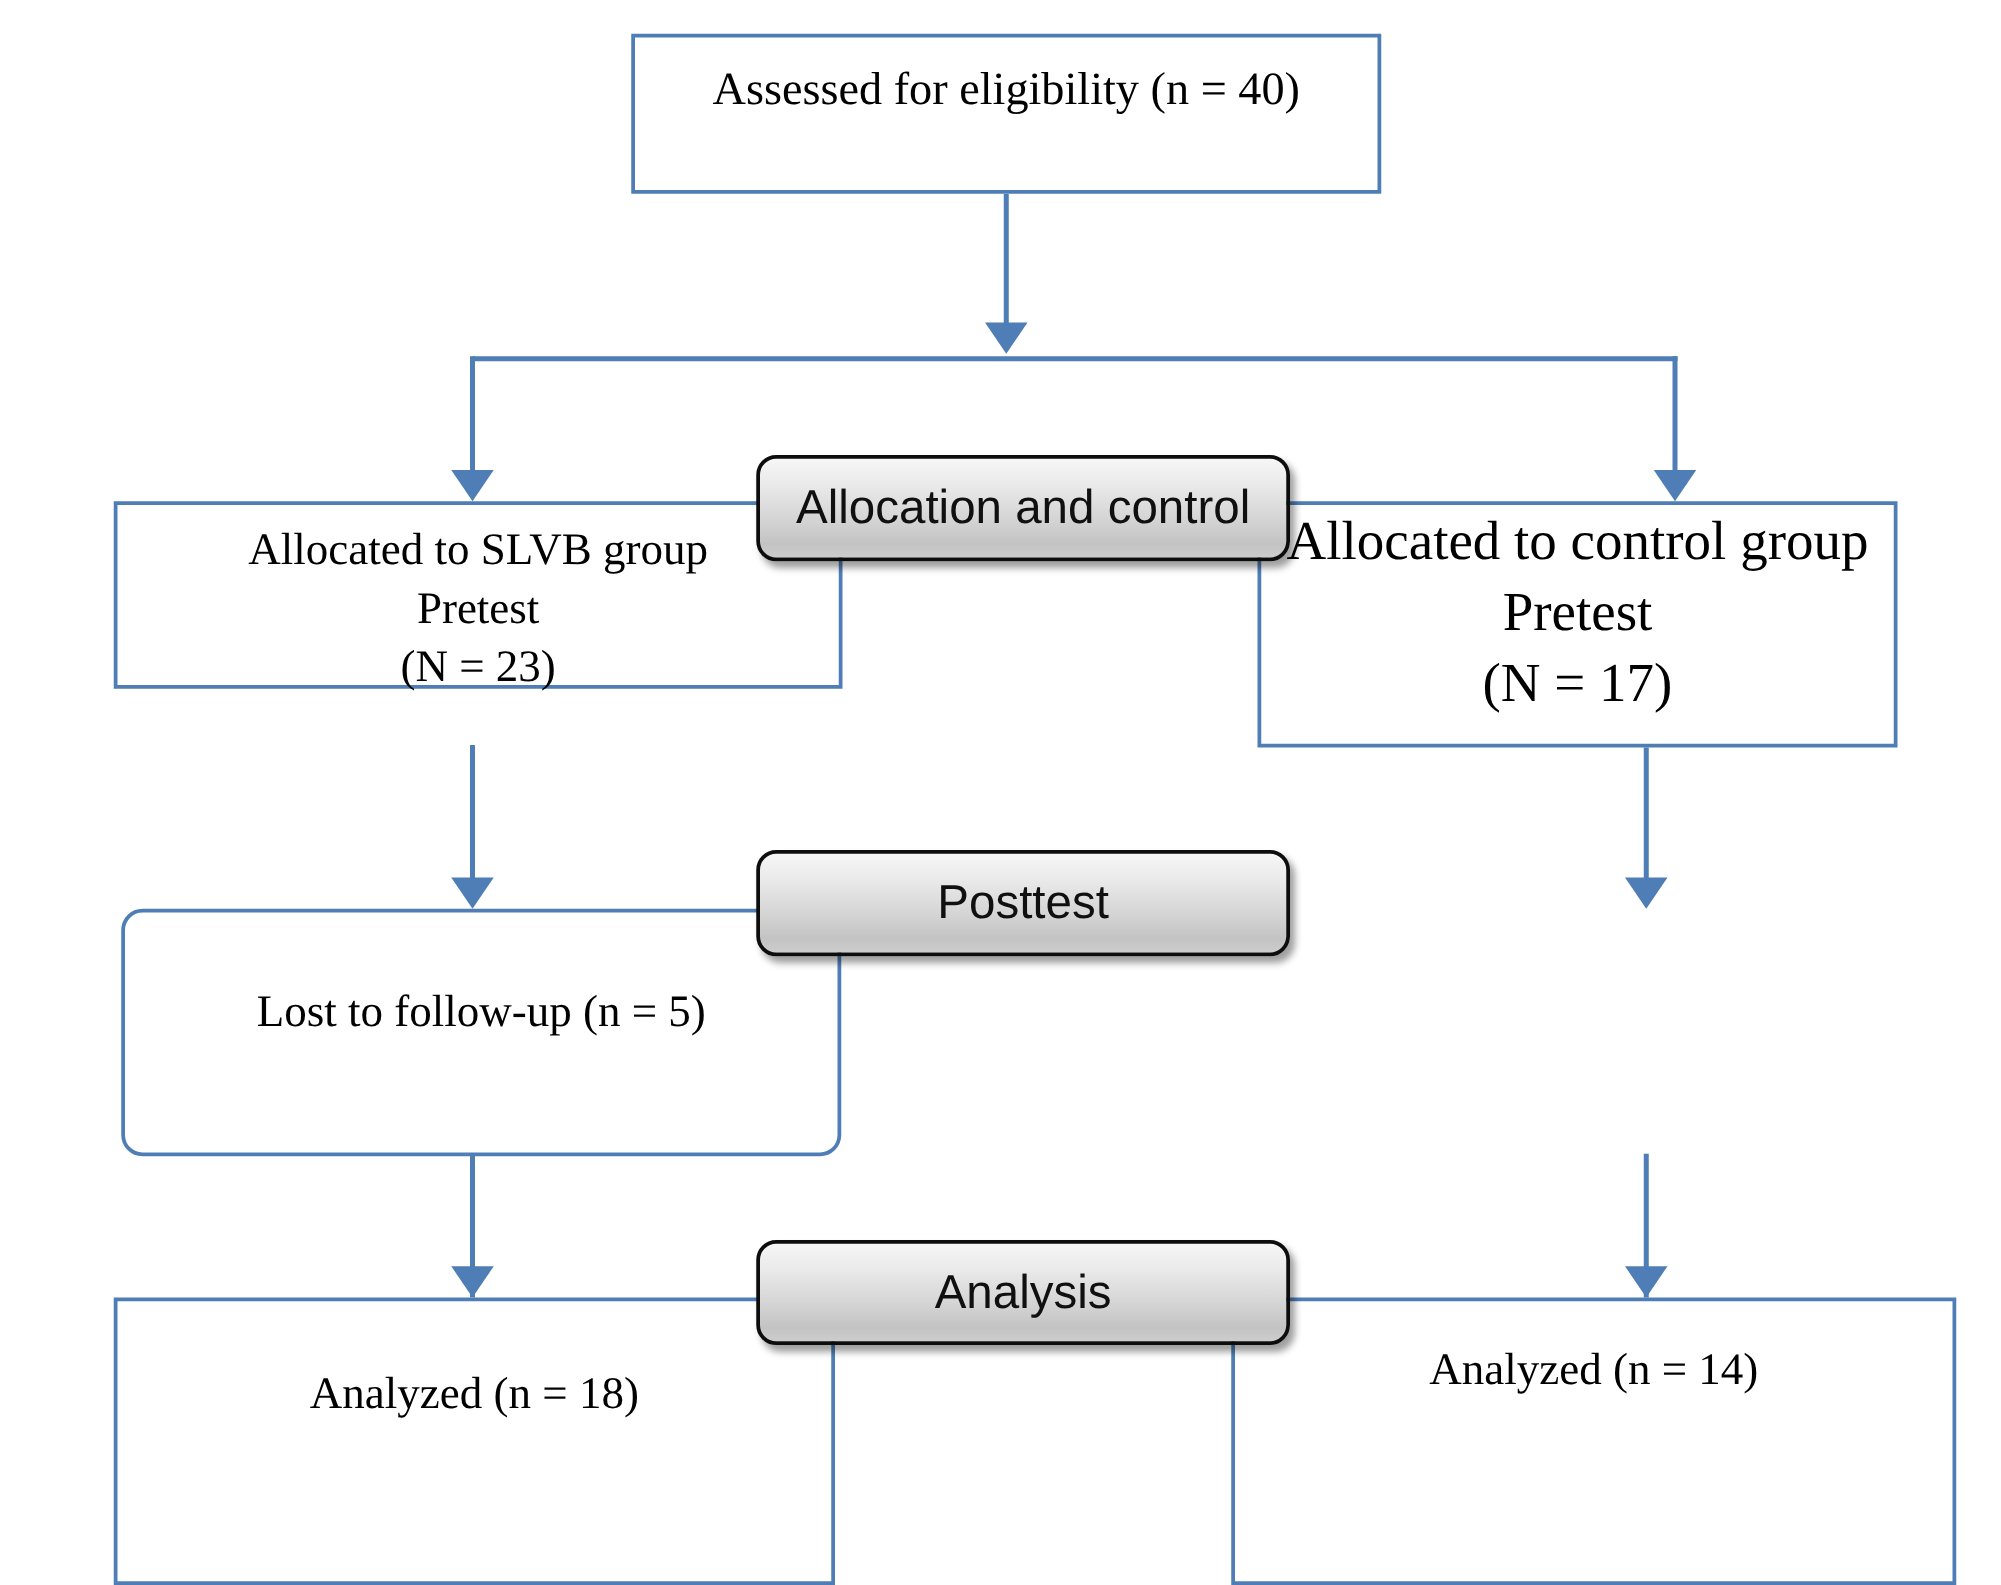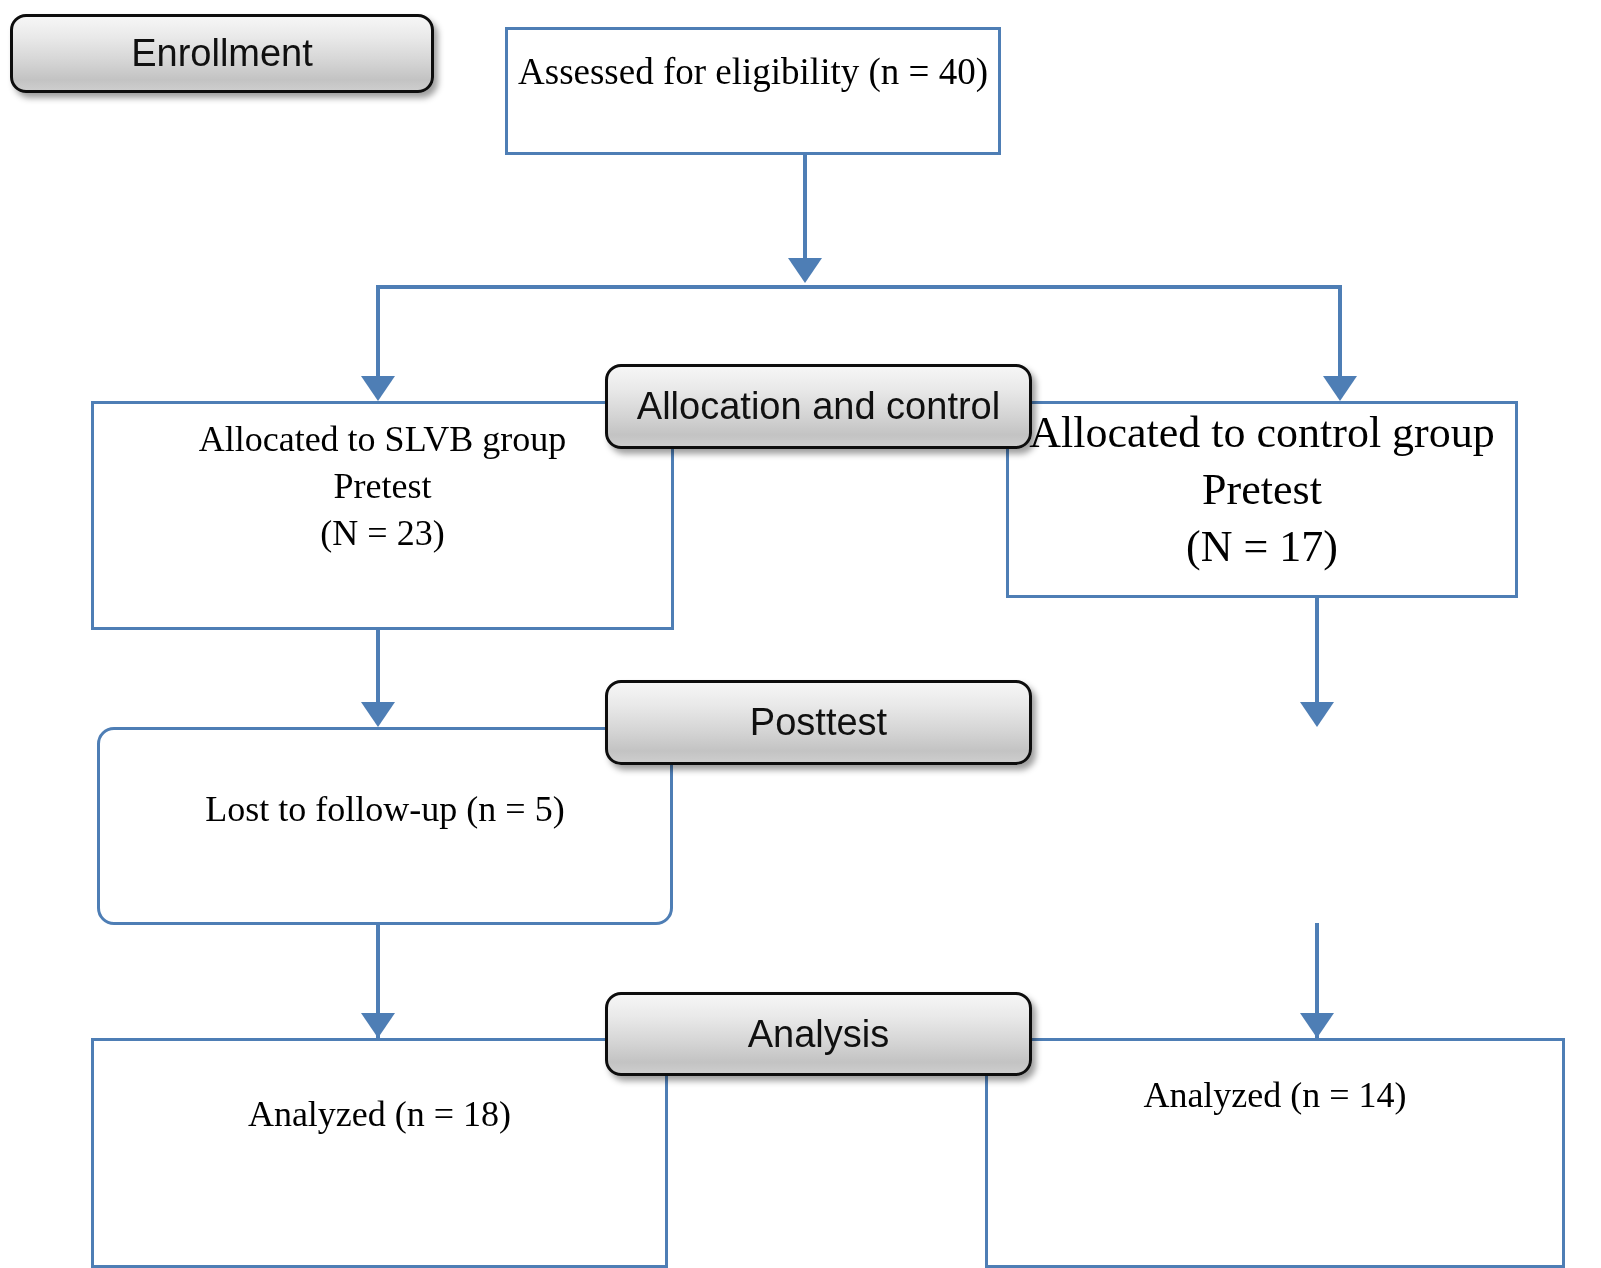--- a/index.html
+++ b/index.html
@@ -32,32 +32,32 @@
   }
   .box .box-text {
     display: block;
     white-space: pre-line;
   }
 
   
   #box-assessed {
     left: 505px;
     top: 27px;
-    width: 496px;
+    width: 600px;
     height: 128px;
     font-size: 37px;
     padding-top: 18px;
   }
 
   
   #box-alloc-left {
     left: 91px;
     top: 401px;
     width: 583px;
-    height: 229px;
+    height: 150px;
     font-size: 36px;
     padding-top: 12px;
   }
   #box-alloc-right {
     left: 1006px;
     top: 401px;
     width: 512px;
     height: 197px;
     font-size: 44px;
     padding-top: 0;
@@ -219,23 +219,20 @@
 
 
   <div class="box" id="box-anal-left">
     <span class="box-text">Analyzed (n = 18)</span>
   </div>
 
   <div class="box" id="box-anal-right">
     <span class="box-text">Analyzed (n = 14)</span>
   </div>
 
-  <div class="stage-badge" id="badge-enrollment">
-    <span>Enrollment</span>
-  </div>
 
   <div class="stage-badge" id="badge-allocation">
     <span>Allocation and control</span>
   </div>
 
   <div class="stage-badge" id="badge-posttest">
     <span>Posttest</span>
   </div>
 
   <div class="stage-badge" id="badge-analysis">

